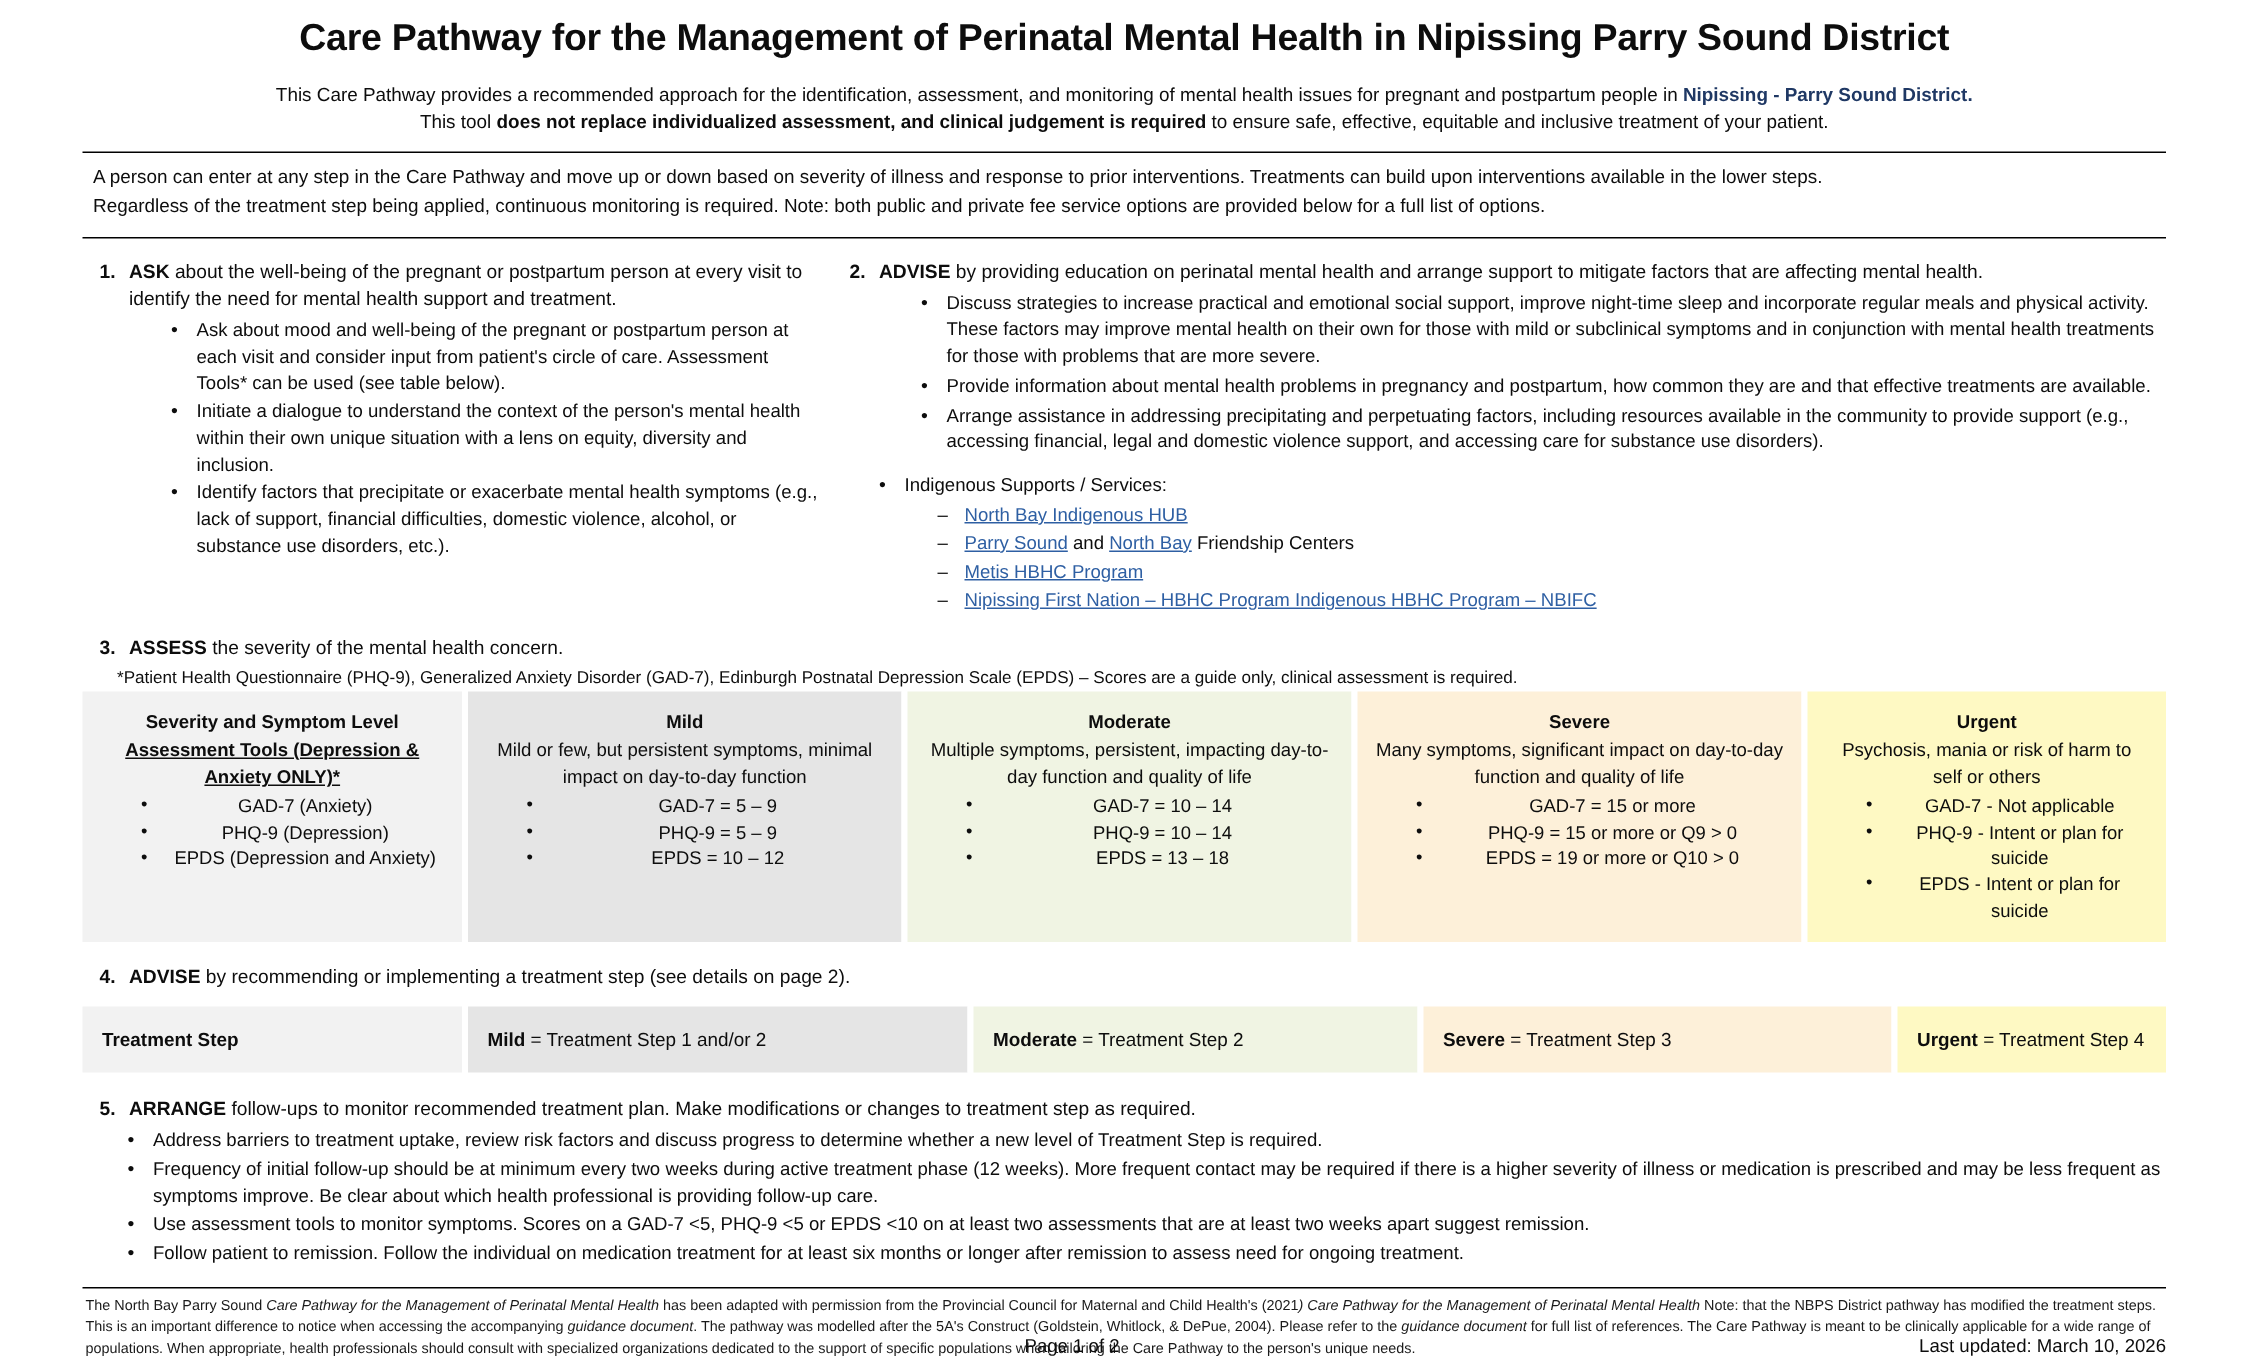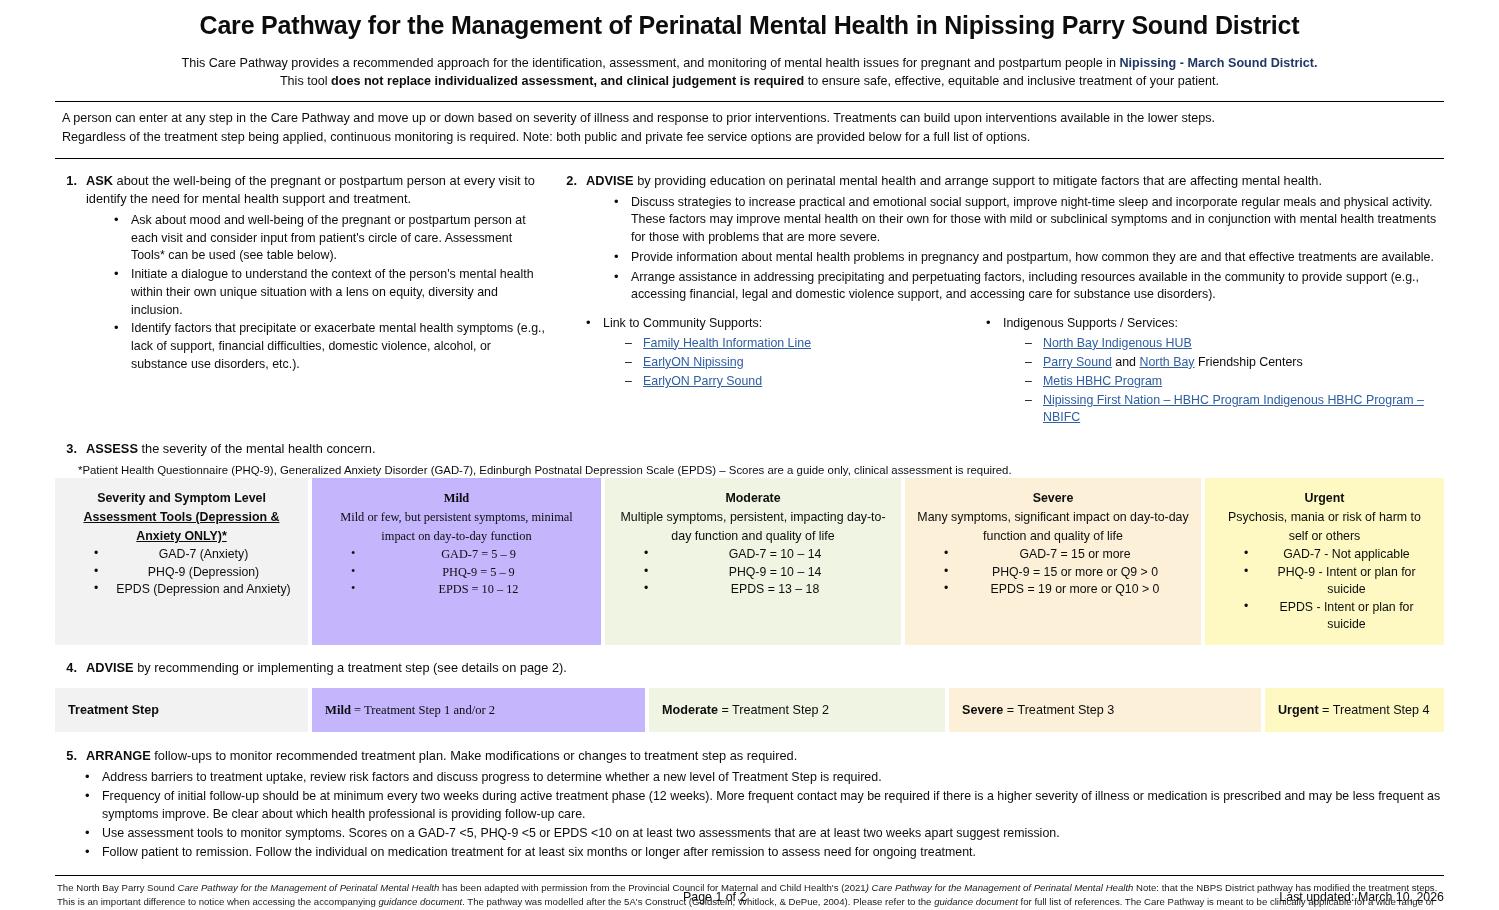--- a/index.html
+++ b/index.html
@@ -166,21 +166,21 @@
     line-height: 1.42;
     font-size: 12.3px;
   }
   .sev-cell ul li:before {
     content: "\2022";
     position: absolute;
     left: 0;
     top: -1px;
   }
   .c-grey  { background: #f2f2f2; }
-  .c-blue  { background: #c4b5fd; font-family: Liberation Serif, serif; }
+  .c-blue  { background: #e5e5e5; }
   .c-green { background: #f0f4e3; }
   .c-amber { background: #fdf0d9; }
   .c-peach { background: #fef9c3; }
   .gap { width: 4px; flex: none; background: #ffffff; }
 
   
   .assist-wrap { margin: 14px 55px 0 55px; }
   .step-table {
     display: flex;
     margin: 10px 55px 0 55px;
@@ -227,21 +227,21 @@
   .pagefoot .upd { margin-left: auto; }
 </style>
 </head>
 <body>
 
 <div class="page">
 
   <div class="title">Care Pathway for the Management of Perinatal Mental Health in Nipissing Parry Sound District</div>
 
   <div class="intro">
-    <div><span>This Care Pathway provides a recommended approach for the identification, assessment, and monitoring of mental health issues for pregnant and postpartum people in </span><span class="accent">Nipissing - March Sound District.</span></div>
+    <div><span>This Care Pathway provides a recommended approach for the identification, assessment, and monitoring of mental health issues for pregnant and postpartum people in </span><span class="accent">Nipissing - Parry Sound District.</span></div>
     <div><span>This tool </span><b>does not replace individualized assessment, and clinical judgement is required</b><span> to ensure safe, effective, equitable and inclusive treatment of your patient.</span></div>
   </div>
 
   <hr class="rule">
 
   <div class="notice">
     <div>A person can enter at any step in the Care Pathway and move up or down based on severity of illness and response to prior interventions. Treatments can build upon interventions available in the lower steps.</div>
     <div>Regardless of the treatment step being applied, continuous monitoring is required. Note: both public and private fee service options are provided below for a full list of options.</div>
   </div>
 
@@ -268,32 +268,20 @@
         <div class="num">2.</div>
         <div class="body">
           <span class="kw">ADVISE</span><span> by providing education on perinatal mental health and arrange support to mitigate factors that are affecting mental health.</span>
           <ul class="bul tight">
             <li>Discuss strategies to increase practical and emotional social support, improve night-time sleep and incorporate regular meals and physical activity. These factors may improve mental health on their own for those with mild or subclinical symptoms and in conjunction with mental health treatments for those with problems that are more severe.</li>
             <li>Provide information about mental health problems in pregnancy and postpartum, how common they are and that effective treatments are available.</li>
             <li>Arrange assistance in addressing precipitating and perpetuating factors, including resources available in the community to provide support (e.g., accessing financial, legal and domestic violence support, and accessing care for substance use disorders).</li>
           </ul>
 
           <div class="supports-row">
-            <div class="sc">
-              <ul class="bul" style="padding-left:0;">
-                <li>
-                  <span>Link to Community Supports:</span>
-                  <ul class="dash">
-                    <li><a class="link" href="#">Family Health Information Line</a></li>
-                    <li><a class="link" href="#">EarlyON Nipissing</a></li>
-                    <li><a class="link" href="#">EarlyON Parry Sound</a></li>
-                  </ul>
-                </li>
-              </ul>
-            </div>
 
             <div class="sc2">
               <ul class="bul" style="padding-left:0;">
                 <li>
                   <span>Indigenous Supports / Services:</span>
                   <ul class="dash">
                     <li><a class="link" href="#">North Bay Indigenous HUB</a></li>
                     <li><a class="link" href="#">Parry Sound</a><span> and </span><a class="link" href="#">North Bay</a><span> Friendship Centers</span></li>
                     <li><a class="link" href="#">Metis HBHC Program</a></li>
                     <li><a class="link" href="#">Nipissing First Nation – HBHC Program  Indigenous HBHC Program – NBIFC</a></li>

